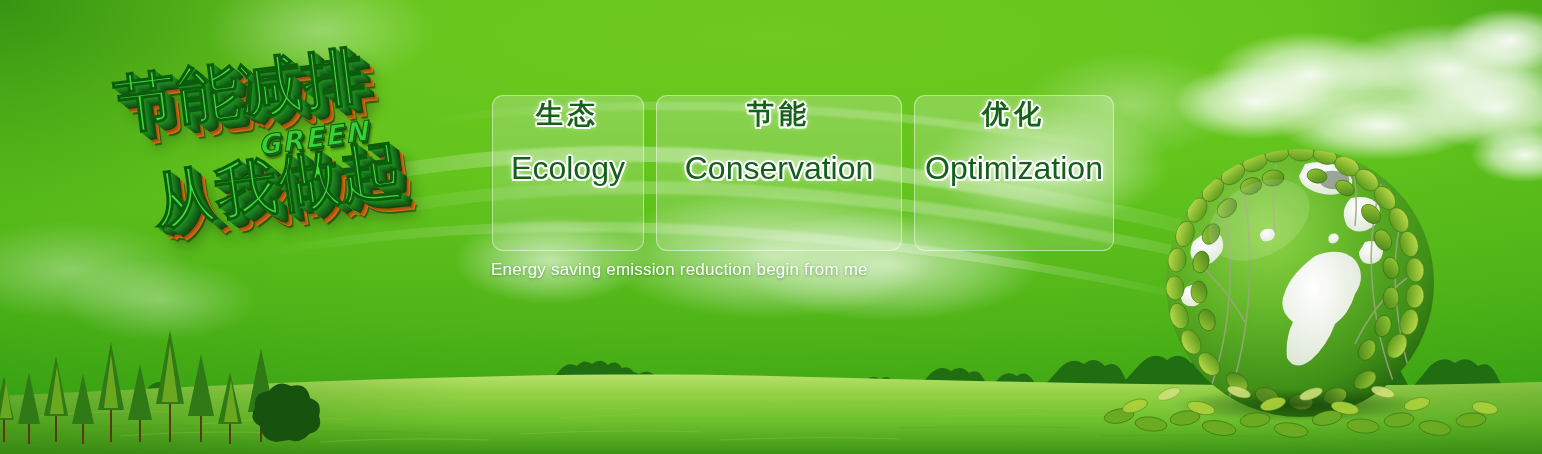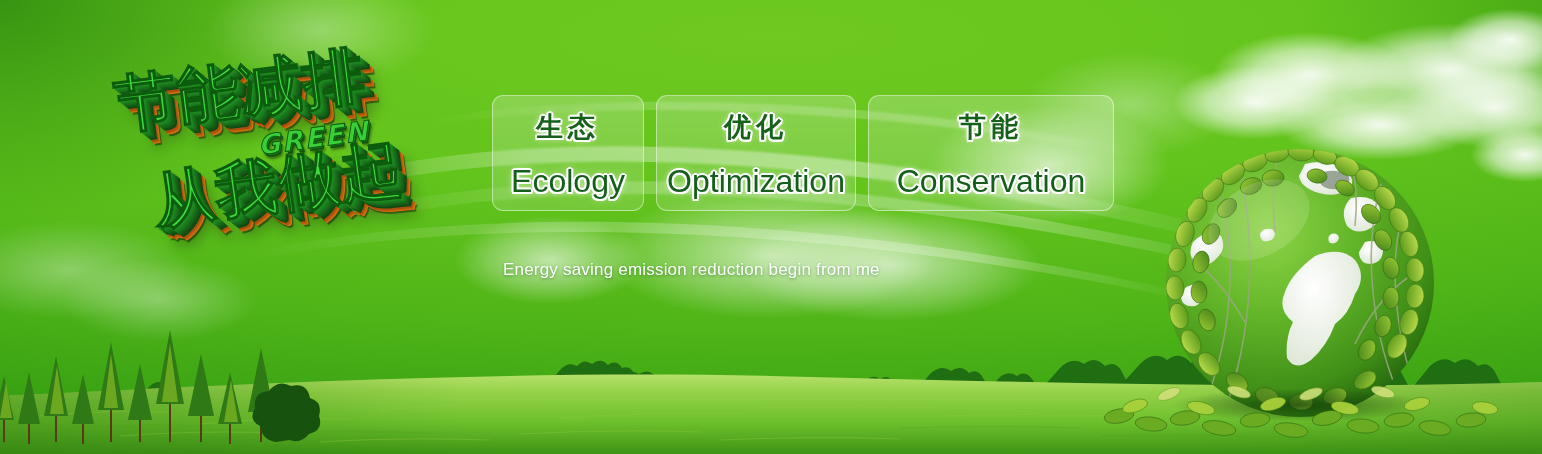--- a/index.html
+++ b/index.html
@@ -89,26 +89,26 @@
     font-weight:bold; font-size:27px; font-style:italic;
     letter-spacing:2px; color:#38cf38;
     transform:rotate(-8deg) skewX(-6deg);
     -webkit-text-stroke:1px #0d5c0d;
     text-shadow:1px 1px 0 #1b7d1e, 2px 3px 0 #12550f, 3px 5px 3px rgba(0,0,0,.5);
   }
 
   
   #cards{ position:absolute; left:492px; top:95px; display:flex; gap:12px; }
   .card{
-    width:152px; height:116px;
+    width:152px; height:156px;
     border:1px solid rgba(255,255,255,.45);
     border-radius:11px;
     background:linear-gradient(180deg, rgba(255,255,255,.22), rgba(255,255,255,.13));
     display:flex; flex-direction:column;
-    align-items:center; justify-content:center;
+    align-items:center; 
     gap:20px;
     backdrop-filter:blur(1px);
   }
   .card.wide{ width:246px; }
   .card.wide2{ width:200px; }
   .card-cn{
     font-family:"DejaVu Sans", sans-serif;
     font-size:27px; font-weight:bold;
     letter-spacing:5px;
     color:#16621a;
@@ -123,21 +123,21 @@
     color:#14601a;
     line-height:1;
     text-shadow:
       -1.5px -1.5px 0 #fff, 1.5px -1.5px 0 #fff, -1.5px 1.5px 0 #fff, 1.5px 1.5px 0 #fff,
       -2px 0 0 #fff, 2px 0 0 #fff, 0 -2px 0 #fff, 0 2px 0 #fff,
       0 0 7px rgba(255,255,255,.9);
   }
 
   
   #tagline{
-    position:absolute; left:503px; top:260px;
+    position:absolute; left:491px; top:260px;
     font-family:"Liberation Sans", sans-serif;
     font-size:17px; color:#ffffff; letter-spacing:.2px;
     text-shadow:0 1px 3px rgba(0,80,0,.45);
   }
 
   
   #landscape{ position:absolute; left:0; bottom:0; width:1542px; height:130px; }
 
   
   #globe{
@@ -199,27 +199,27 @@
     <div class="hl-line hl-top">节能减排</div>
     <div class="hl-green">GREEN</div>
     <div class="hl-line hl-bot">从我做起</div>
   </div>
 
   <div id="cards">
     <div class="card">
       <div class="card-cn">生态</div>
       <div class="card-en">Ecology</div>
     </div>
+    <div class="card wide">
+      <div class="card-cn">节能</div>
+      <div class="card-en">Conservation</div>
+    </div>
     <div class="card wide2">
       <div class="card-cn">优化</div>
       <div class="card-en">Optimization</div>
-    </div>
-    <div class="card wide">
-      <div class="card-cn">节能</div>
-      <div class="card-en">Conservation</div>
     </div>
   </div>
 
   <div id="tagline">Energy saving emission reduction begin from me</div>
 
   <svg id="landscape" viewBox="0 0 1542 130" preserveAspectRatio="none">
     <defs>
       <linearGradient id="grassG" x1="0" y1="0" x2="0" y2="1">
         <stop offset="0" stop-color="#b6e06a"></stop>
         <stop offset=".22" stop-color="#95d248"></stop>

